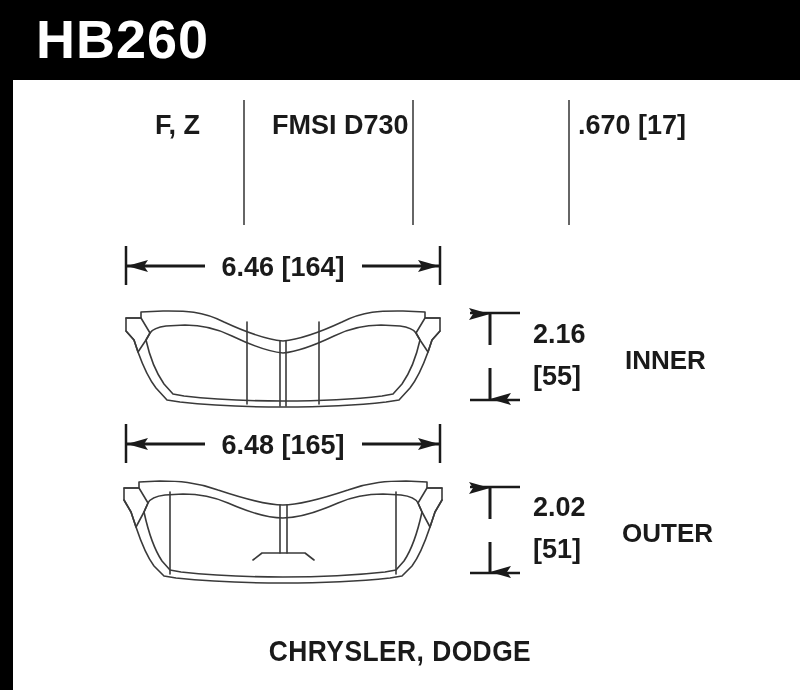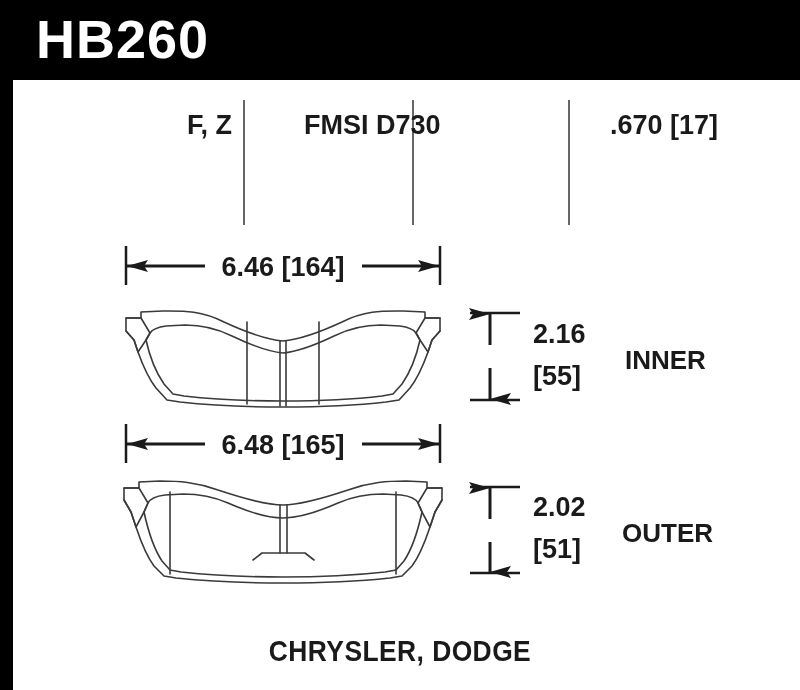--- a/index.html
+++ b/index.html
@@ -59,21 +59,20 @@
   #sep-2 { left: 412px; }
   #sep-3 { left: 568px; }
 
   .spec-text {
     position: absolute;
     font-size: 27px;
     font-weight: bold;
     color: #1a1a1a;
     white-space: nowrap;
     font-family: "Liberation Sans", sans-serif;
-    margin-left: 32px;
   }
   #spec-compound { left: 155px; top: 110px; }
   #spec-fmsi     { left: 272px; top: 110px; text-align: center; }
   #spec-thick    { left: 578px; top: 110px; text-align: right; }
 
   
   #drawing {
     position: absolute;
     left: 0;
     top: 0;

